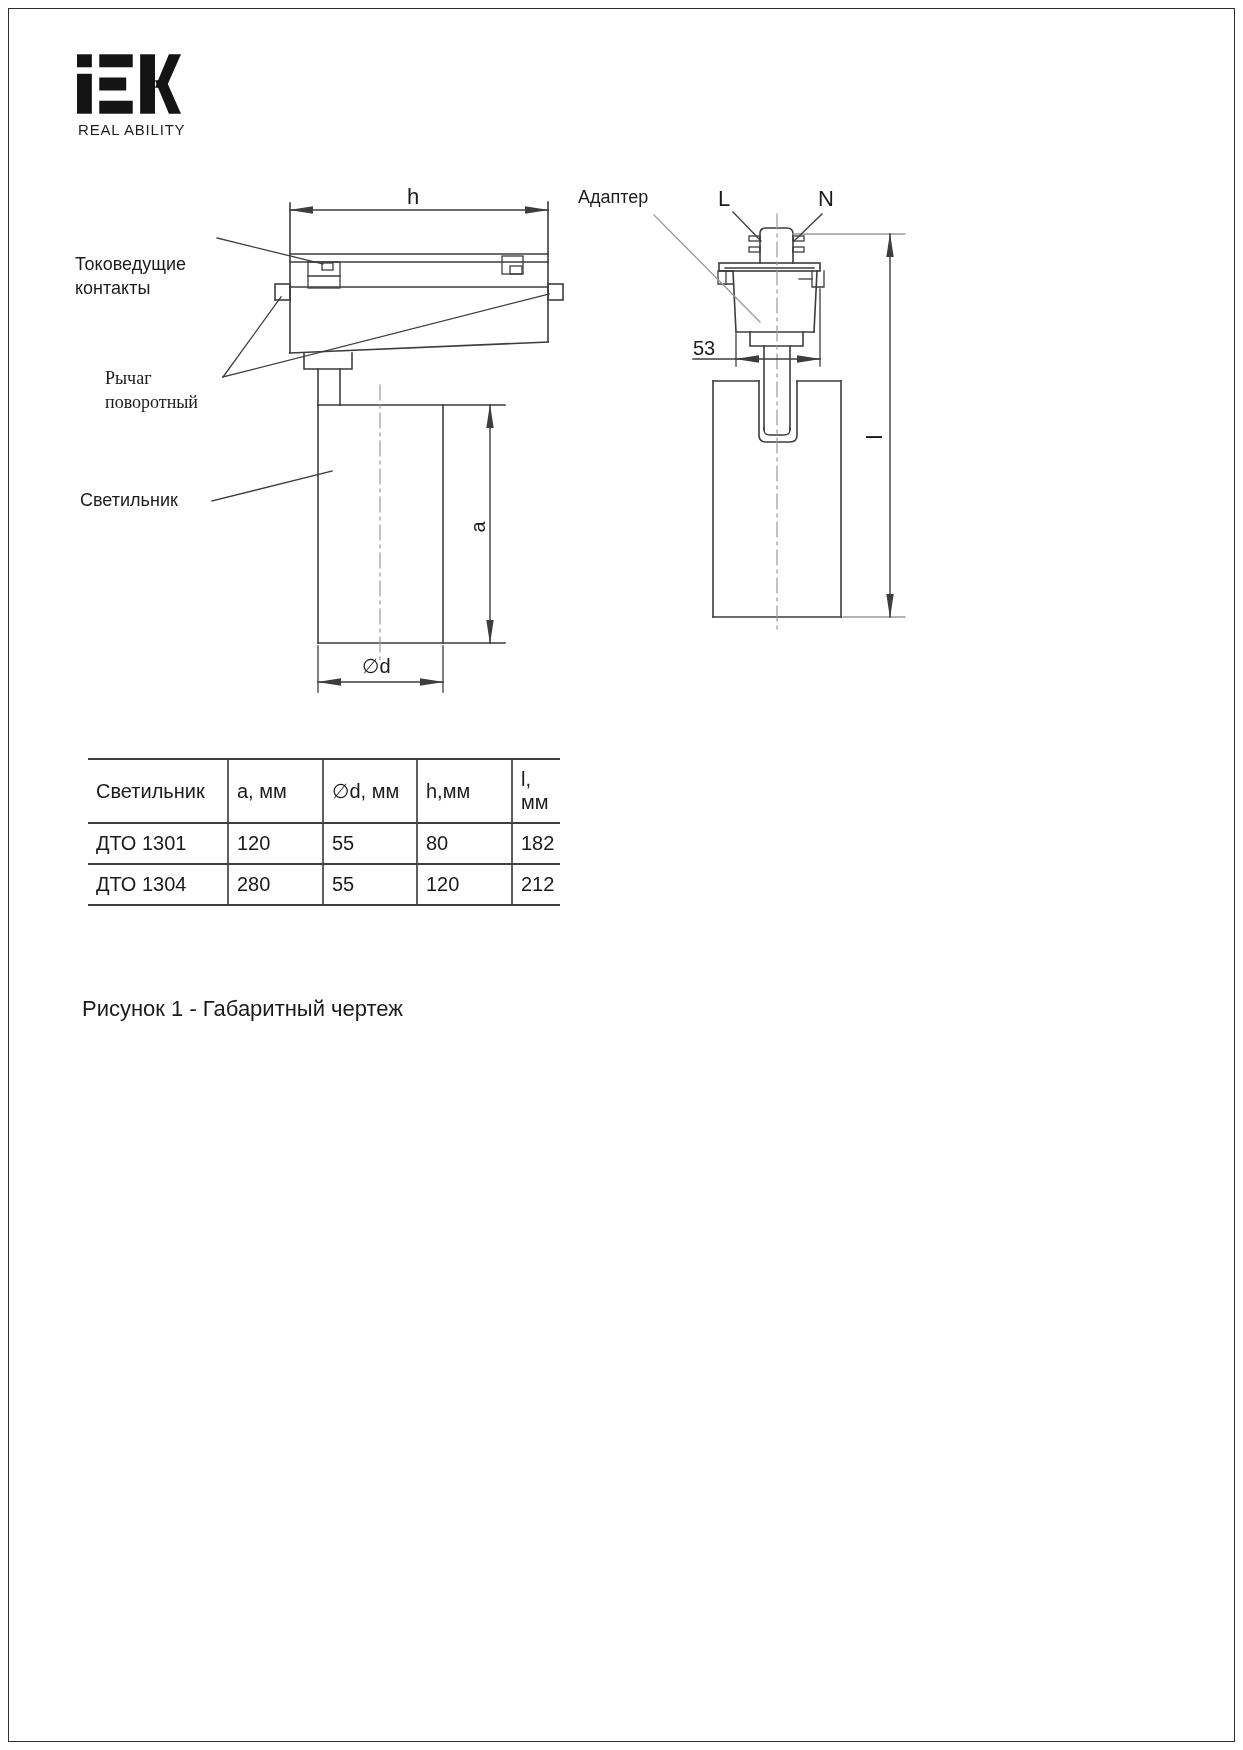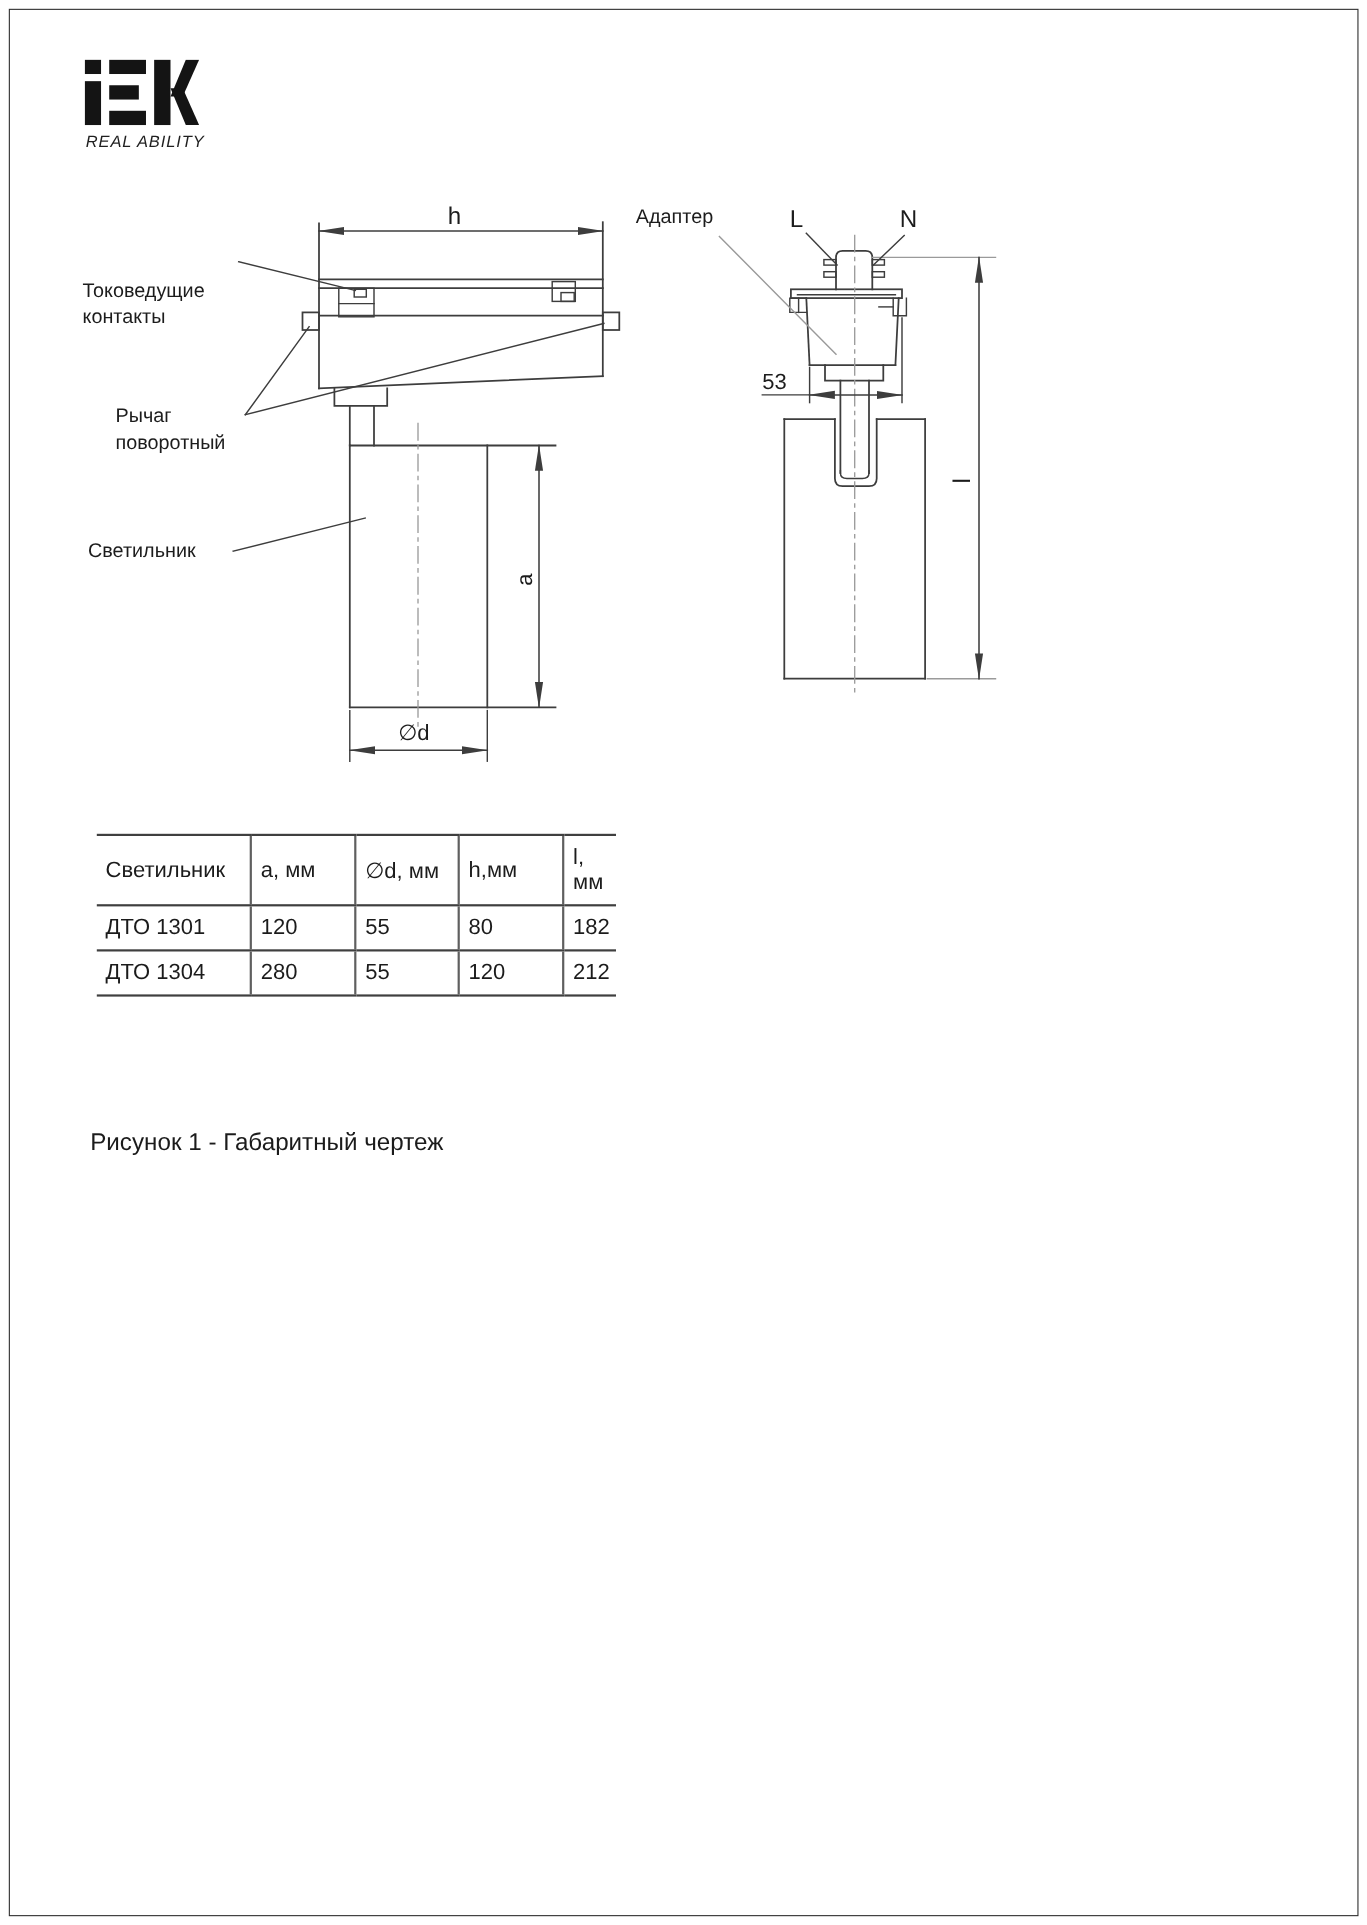--- a/index.html
+++ b/index.html
@@ -44,21 +44,21 @@
       <rect x="0" y="21" width="16" height="43"></rect>
       <rect x="24" y="0" width="36" height="14"></rect>
       <rect x="24" y="25" width="29" height="14"></rect>
       <rect x="24" y="50" width="36" height="14"></rect>
       <rect x="68" y="0" width="16" height="64"></rect>
       <polygon points="84,36 96,36 112,0 99,0"></polygon>
       <polygon points="84,28 96,28 112,64 99,64"></polygon>
     </g>
   </svg>
   <span class="sr">IEK</span>
-  <div class="abs tagline" style="left:78px;top:121px;font-style:italic;">REAL ABILITY</div>
+  <div class="abs tagline" style="left:78px;top:121px;">REAL ABILITY</div>
 
   <svg class="draw" width="1243" height="1750" viewBox="0 0 1243 1750">
     <defs>
       <marker id="arrow" viewBox="0 0 24 9" markerWidth="24" markerHeight="9" refX="23" refY="4.5" orient="auto-start-reverse" markerUnits="userSpaceOnUse">
         <path d="M24,4.5 L0,0.8 L0,8.2 Z" fill="#3d3d3d" stroke="none"></path>
       </marker>
     </defs>
 
     <g class="geo">
 
@@ -164,21 +164,21 @@
         <line x1="822" y1="214" x2="794" y2="241"></line>
         <line class="aux" x1="654" y1="215" x2="760" y2="322"></line>
       </g>
     </g>
   </svg>
 
   <div class="abs lbl" style="left:75px;top:204px;margin-top:48px;">
     <div>Токоведущие</div>
     <div>контакты</div>
   </div>
-  <div class="abs lbl" style="left:105px;top:366px;">
+  <div class="abs lbl" style="left:105px;top:366px;font-family:Liberation Serif, serif;">
     <div>Рычаг</div>
     <div>поворотный</div>
   </div>
   <div class="abs lbl" style="left:80px;top:488px;">Светильник</div>
 
   <div class="abs dim-big" style="left:407px;top:184px;">h</div>
   <div class="abs dim rot" style="left:468px;top:516px;width:20px;height:22px;">a</div>
   <div class="abs dim" style="left:362px;top:654px;">∅d</div>
 
   <div class="abs lbl" style="left:578px;top:185px;text-align:right;">Адаптер</div>
@@ -215,14 +215,14 @@
       <tr>
         <td>ДТО 1304</td>
         <td>280</td>
         <td>55</td>
         <td>120</td>
         <td>212</td>
       </tr>
     </tbody>
   </table>
 
-  <div class="abs caption" style="left:82px;top:1025px;">Рисунок 1 - Габаритный чертеж</div>
+  <div class="abs caption" style="left:82px;top:996px;">Рисунок 1 - Габаритный чертеж</div>
 </div>
 
 </body></html>

